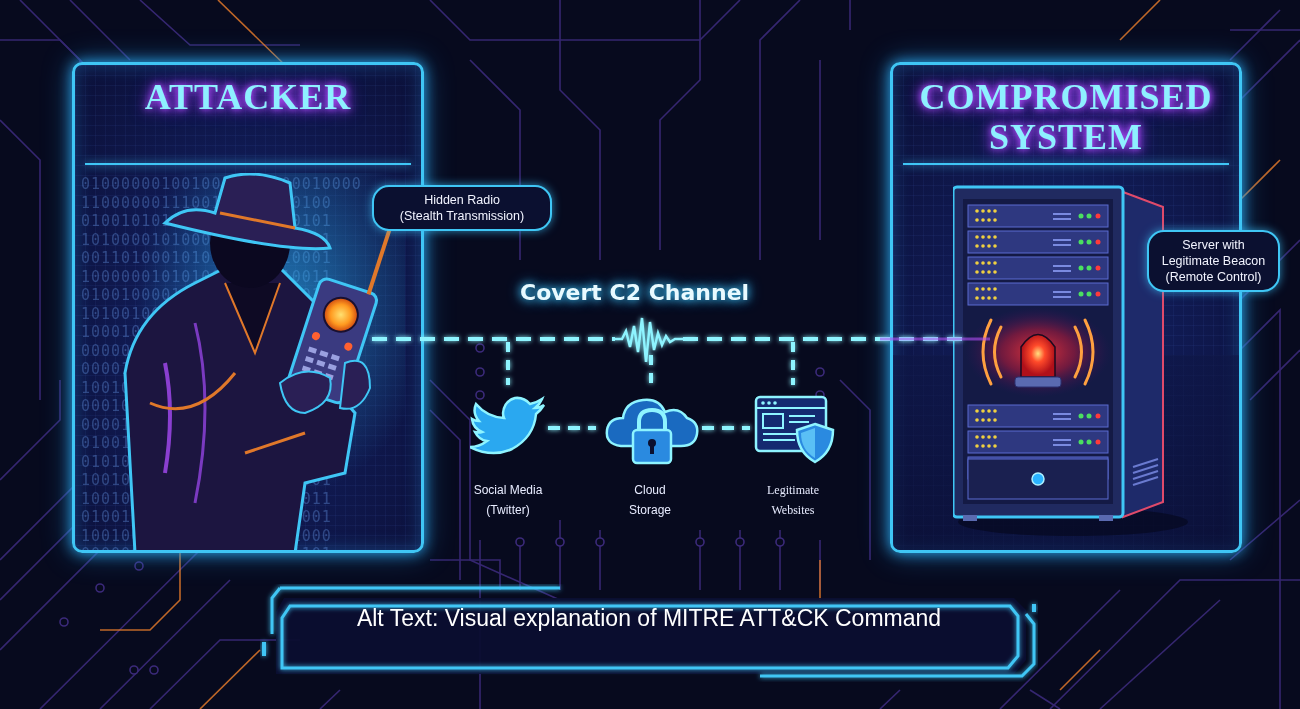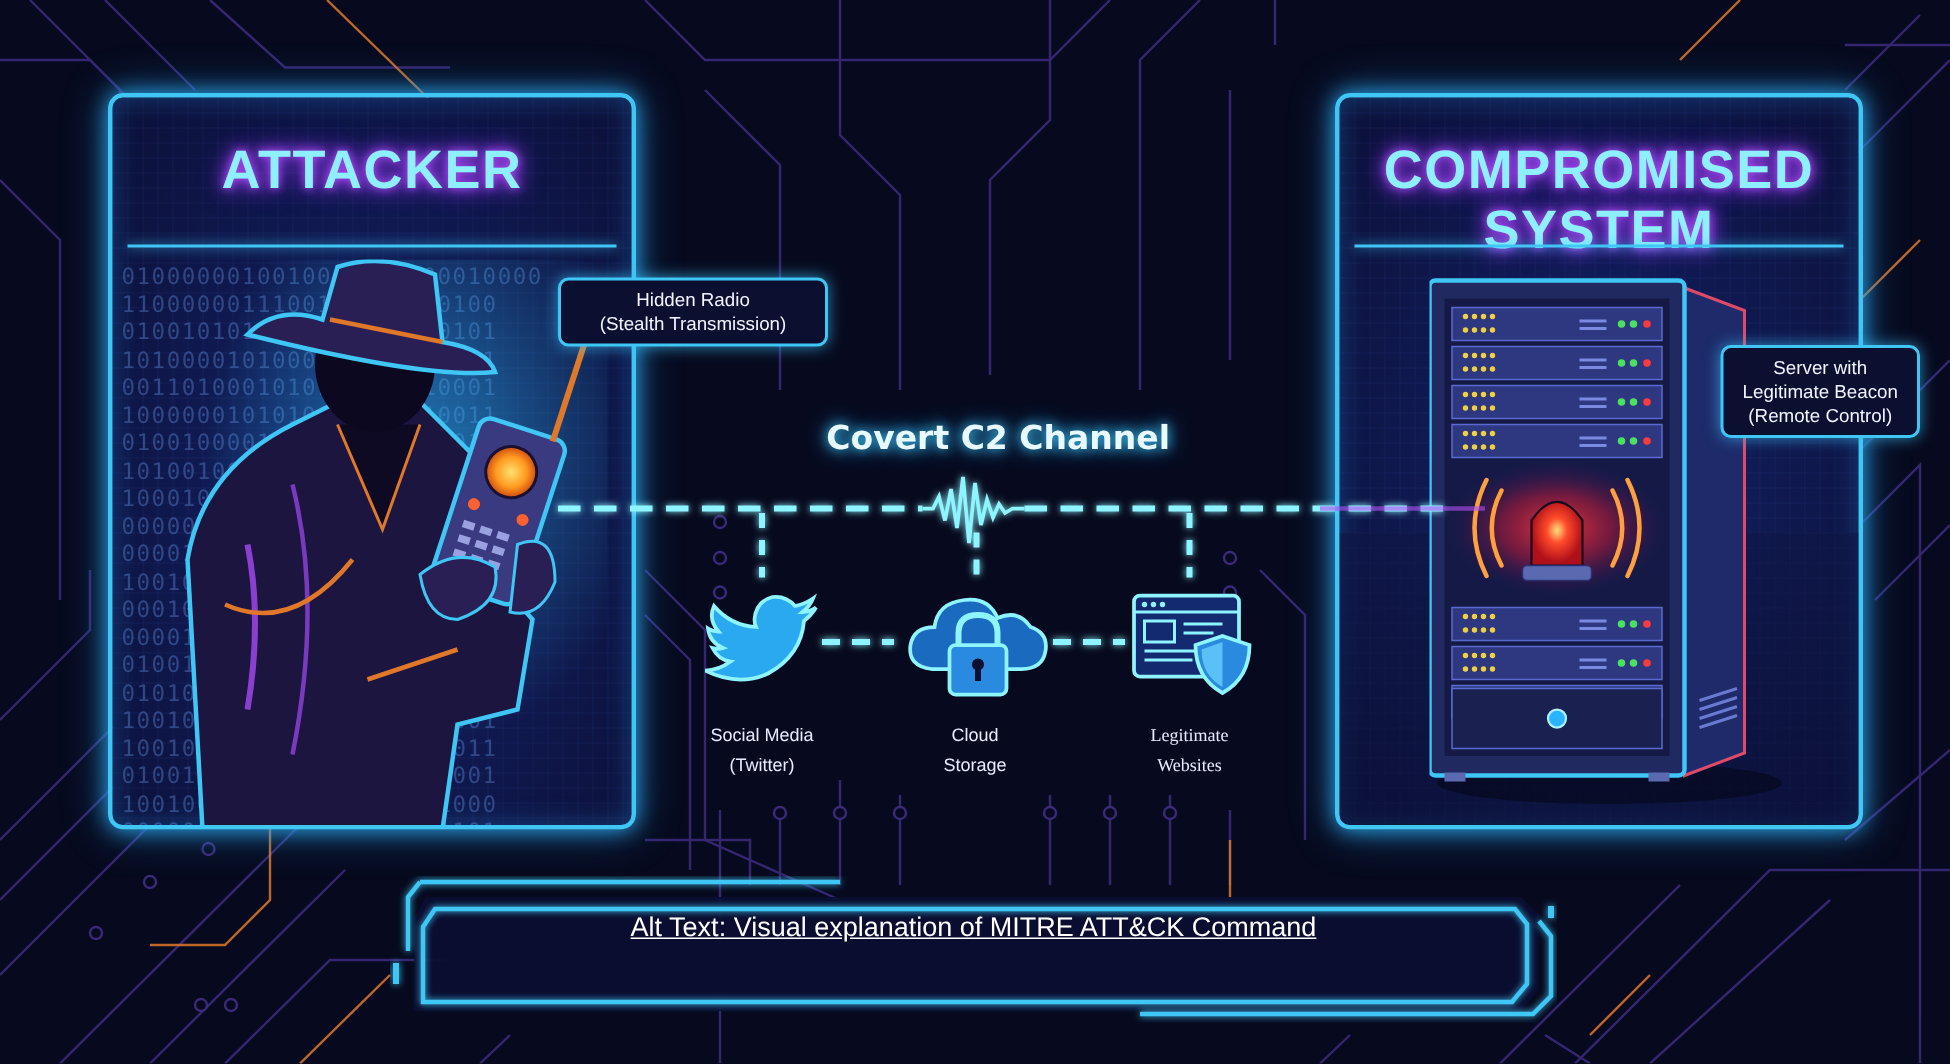--- a/index.html
+++ b/index.html
@@ -1,28 +1,28 @@
 <!DOCTYPE html>
 <html><head>
 <meta charset="utf-8">
 <style>
   html,body{margin:0;padding:0;}
   body{width:1300px;height:709px;overflow:hidden;background:#070a1e;font-family:"DejaVu Sans",sans-serif;position:relative;}
   .bg{position:absolute;inset:0;}
   .panel{position:absolute;border:3px solid #3fc6f5;border-radius:10px;background:radial-gradient(ellipse at 50% 55%,#14307a 0%,#101a52 45%,#0c1038 100%);box-shadow:0 0 14px #2aa5e8,0 0 30px rgba(40,150,230,.45),inset 0 0 18px rgba(40,150,230,.35);overflow:hidden;}
   .panel .grid{position:absolute;inset:0;background-image:linear-gradient(rgba(80,120,220,.08) 1px,transparent 1px),linear-gradient(90deg,rgba(80,120,220,.08) 1px,transparent 1px);background-size:10px 10px;}
-  .panel-title{position:absolute;left:0;right:0;top:12px;text-align:center;font-family:Liberation Sans, sans-serif;font-weight:bold;font-size:36px;line-height:40px;color:#8ef0ff;letter-spacing:1px;text-shadow:0 0 6px #b04ef5,0 0 12px #9a3ff0,0 0 18px #7a2ee0;margin-top:16px;}
+  .panel-title{position:absolute;left:0;right:0;top:12px;text-align:center;font-family:Liberation Serif, serif;font-weight:bold;font-size:36px;line-height:40px;color:#8ef0ff;letter-spacing:1px;text-shadow:0 0 6px #b04ef5,0 0 12px #9a3ff0,0 0 18px #7a2ee0;}
   .panel-title div{display:block;}
   .divider{position:absolute;left:10px;right:10px;top:98px;height:2px;background:#3fc6f5;box-shadow:0 0 8px #3fc6f5;}
   .binary{position:absolute;left:6px;top:110px;width:330px;font-family:"DejaVu Sans Mono",monospace;font-size:15px;line-height:18.5px;color:rgba(110,160,240,.35);white-space:pre;letter-spacing:1px;}
-  .callout{position:absolute;background:#0b1030;border:2px solid #3fc6f5;border-radius:7px;box-shadow:0 0 10px rgba(60,190,245,.7);color:#f2f4ff;font-size:12.5px;line-height:16px;text-align:center;padding:5px 8px;font-family:"Liberation Sans",sans-serif;}
-  .channel-title{position:absolute;left:520px;top:280px;width:260px;text-align:right;font-family:"DejaVu Sans",sans-serif;font-weight:bold;font-size:22px;color:#e8faff;text-shadow:0 0 8px #3fc6f5,0 0 14px #2a9de0;}
+  .callout{position:absolute;background:#0b1030;border:2px solid #3fc6f5;border-radius:17px;box-shadow:0 0 10px rgba(60,190,245,.7);color:#f2f4ff;font-size:12.5px;line-height:16px;text-align:center;padding:5px 8px;font-family:"Liberation Sans",sans-serif;}
+  .channel-title{position:absolute;left:520px;top:280px;width:260px;text-align:left;font-family:"DejaVu Sans",sans-serif;font-weight:bold;font-size:22px;color:#e8faff;text-shadow:0 0 8px #3fc6f5,0 0 14px #2a9de0;}
   .node-label{position:absolute;text-align:center;color:#e8ecff;font-family:"Liberation Sans",sans-serif;font-size:12px;line-height:20px;}
   .caption{position:absolute;left:268px;top:592px;width:762px;height:82px;}
-  .caption-text{position:absolute;left:0;right:0;top:12px;text-align:center;color:#ffffff;font-family:"Liberation Sans",sans-serif;font-size:18px;line-height:29px;text-decoration:underline;}
+  .caption-text{position:absolute;left:0;right:0;top:12px;text-align:center;color:#ffffff;font-family:"Liberation Sans",sans-serif;font-size:23px;line-height:29px;}
   svg{display:block;}
 </style>
 </head>
 <body>
 
 <svg class="bg" width="1300" height="709" viewBox="0 0 1300 709">
   <g fill="none" stroke-width="1.6">
     <g stroke="#3b2a7a" opacity="0.9">
       <path d="M0 40 L60 40 L110 90 L110 300"></path>
       <path d="M20 0 L80 60 L80 260"></path>

